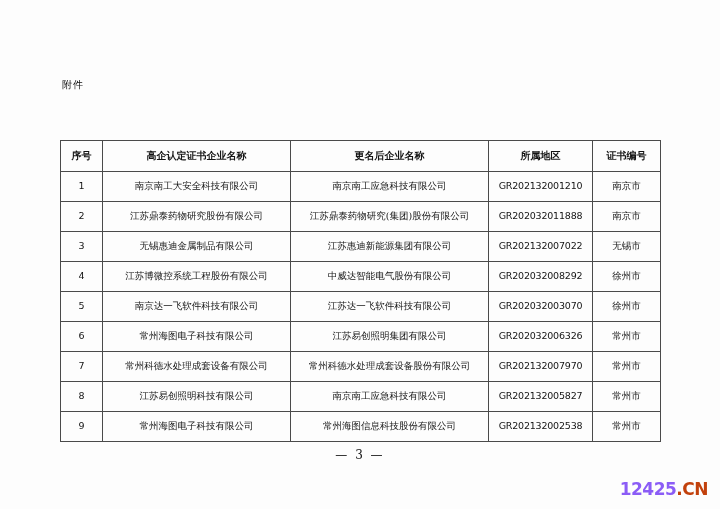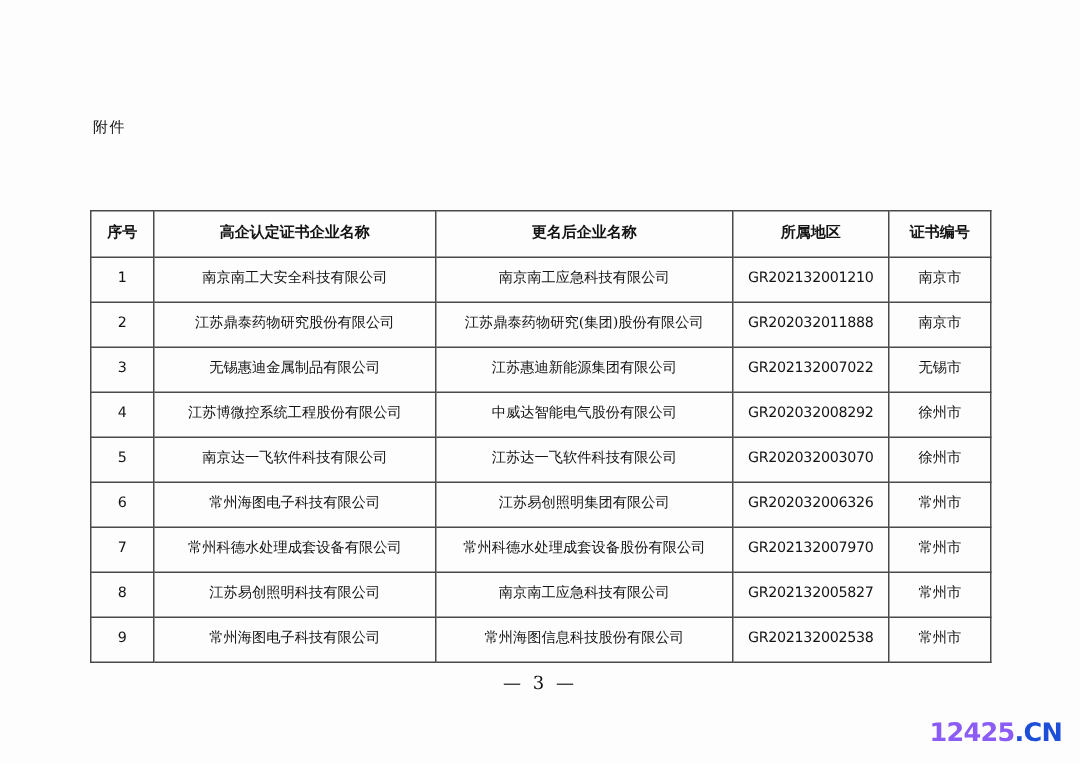--- a/index.html
+++ b/index.html
@@ -101,21 +101,21 @@
   .watermark {
     position: absolute;
     right: 12px;
     bottom: 10px;
     font-family: "DejaVu Sans", "Liberation Sans", sans-serif;
     font-size: 17px;
     font-weight: bold;
     letter-spacing: -0.5px;
   }
   .watermark .wm-num { color: #8b5cf6; }
-  .watermark .wm-dom { color: #1d4ed8; text-align: center; }
+  .watermark .wm-dom { color: #c2410c; text-align: center; }
 </style>
 </head>
 <body>
 
 <div class="page">
 
   <div class="attachment-label">附件</div>
 
 
   <div class="table-wrap">

